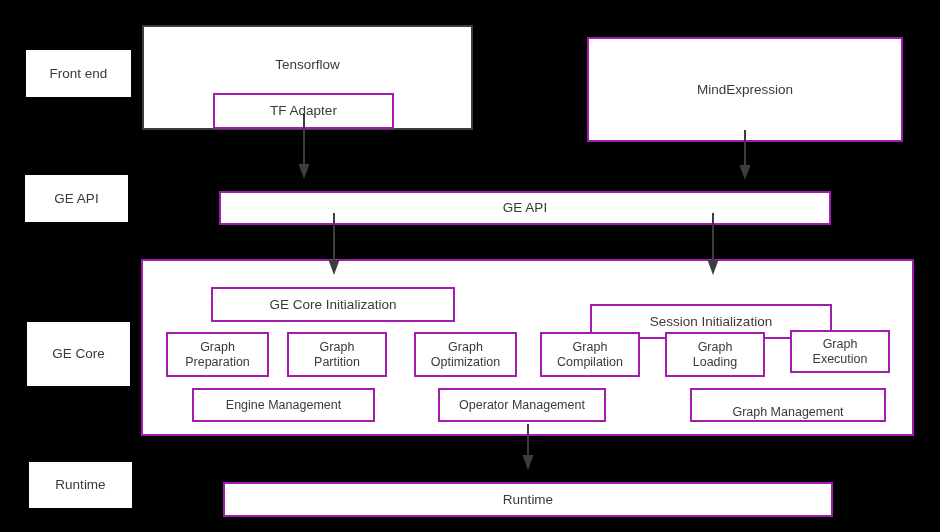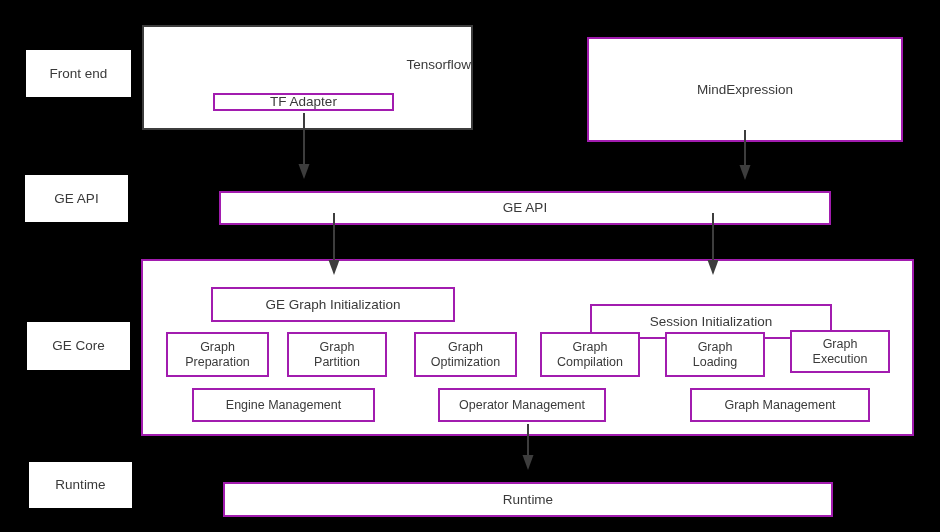--- a/index.html
+++ b/index.html
@@ -32,21 +32,21 @@
     font-size: 13.5px;
   }
   
   .bordered {
     border: 2px solid #a21caf;
     margin-top: 12px;
   }
   .outer {
     border: 2px solid #3d3d3d;
     align-items: flex-start;
-    justify-content: flex-end;
+    justify-content: center;
   }
   .outer > .outer-title {
     margin-top: 30px;
     font-size: 13.5px;
     color: #3a3a3a;
   }
   .f135 { font-size: 13.5px; }
   .f125 { font-size: 12.5px; }
   .two-line { white-space: pre-line; align-items: center; }
 
@@ -62,48 +62,48 @@
 <div id="stage">
 
   <div class="box chip" style="left:26px; top:50px; width:105px; height:47px;">
     <span>Front end</span>
   </div>
 
   <div class="box chip" style="left:25px; top:175px; width:103px; height:47px;">
     <span>GE API</span>
   </div>
 
-  <div class="box chip" style="left:27px; top:322px; width:103px; height:48px;">
+  <div class="box chip" style="left:27px; top:322px; width:103px; height:64px;">
     <span>GE Core</span>
   </div>
 
   <div class="box chip" style="left:29px; top:462px; width:103px; height:46px;">
     <span>Runtime</span>
   </div>
 
   <div class="box outer" style="left:142px; top:25px; width:331px; height:105px;">
     <span class="outer-title">Tensorflow</span>
   </div>
 
-  <div class="box bordered f135" style="left:213px; top:81px; width:181px; height:18px;">
+  <div class="box bordered f135" style="left:213px; top:81px; width:181px; height:36px;">
     <span>TF Adapter</span>
   </div>
 
   <div class="box bordered f135" style="left:587px; top:25px; width:316px; height:105px;">
     <span>MindExpression</span>
   </div>
 
   <div class="box bordered f135" style="left:219px; top:179px; width:612px; height:34px;">
     <span>GE API</span>
   </div>
 
   <div class="box bordered" style="left:141px; top:247px; width:773px; height:177px;"></div>
 
   <div class="box bordered f135" style="left:211px; top:275px; width:244px; height:35px;">
-    <span>GE Graph Initialization</span>
+    <span>GE Core Initialization</span>
   </div>
 
   <div class="box bordered f135" style="left:590px; top:292px; width:242px; height:35px;">
     <span>Session Initialization</span>
   </div>
 
   <div class="box bordered f125 two-line" style="left:166px; top:320px; width:103px; height:45px;">
     <span>Graph
 Preparation</span>
   </div>
@@ -134,21 +134,21 @@
   </div>
 
   <div class="box bordered f125" style="left:192px; top:376px; width:183px; height:34px;">
     <span>Engine Management</span>
   </div>
 
   <div class="box bordered f125" style="left:438px; top:376px; width:168px; height:34px;">
     <span>Operator Management</span>
   </div>
 
-  <div class="box bordered f125" style="left:690px; top:376px; width:180px; height:34px;">
+  <div class="box bordered f125" style="left:690px; top:376px; width:196px; height:34px;align-items:flex-end;">
     <span>Graph Management</span>
   </div>
 
   <div class="box bordered f135" style="left:223px; top:470px; width:610px; height:35px;">
     <span>Runtime</span>
   </div>
 
   <div class="arrow" style="left:294px; top:113px; width:20px; height:68px;">
     <svg width="20" height="68" viewBox="0 0 20 68">
       <line x1="10" y1="0" x2="10" y2="53" stroke="#3d3d3d" stroke-width="2"></line>

